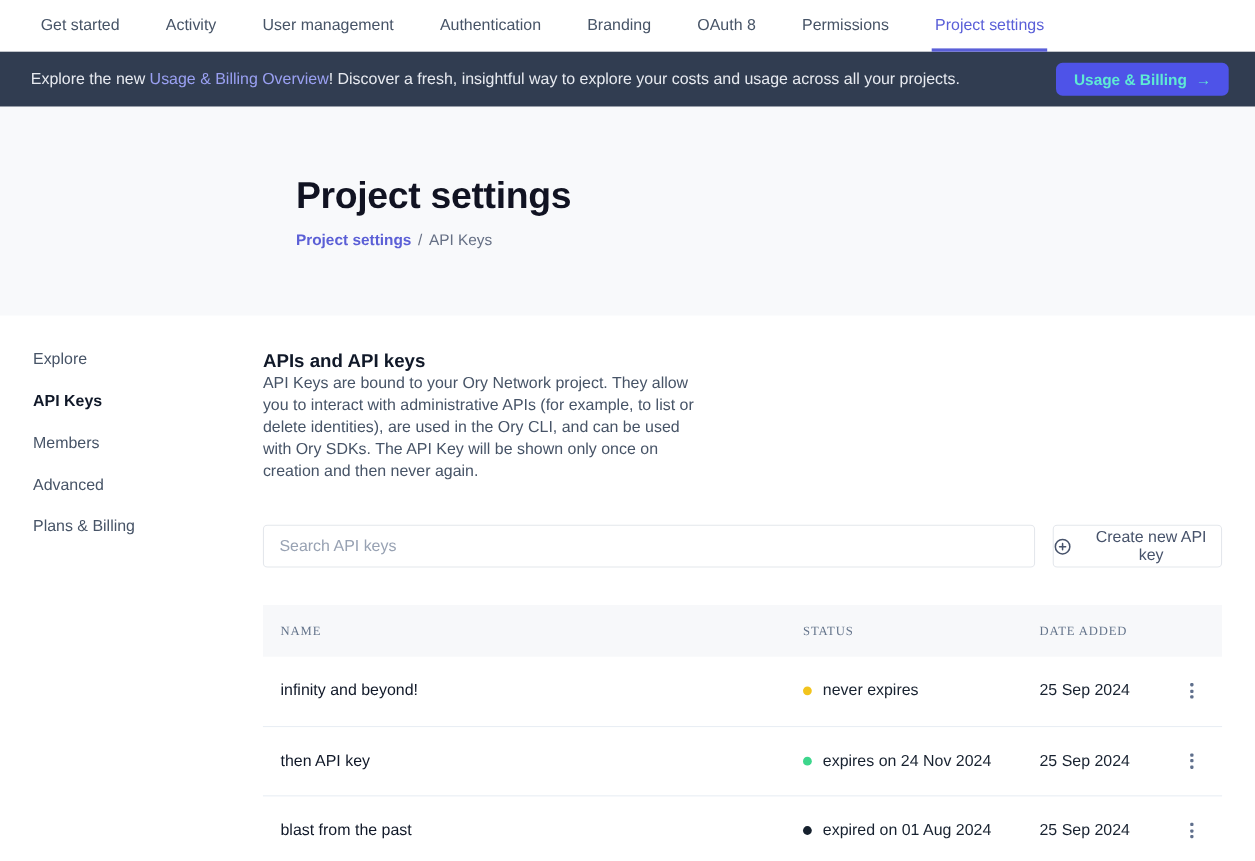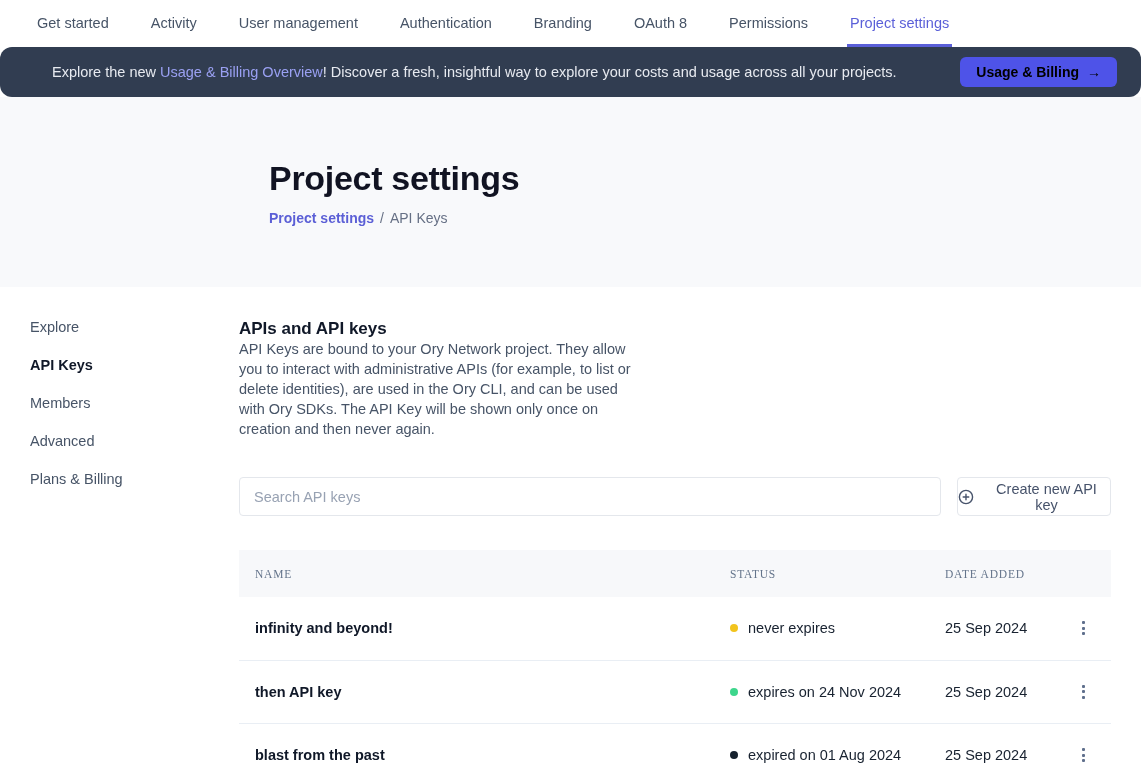--- a/index.html
+++ b/index.html
@@ -33,37 +33,36 @@
   .topnav-item.active {
     color: #5a5fd8;
     border-bottom-color: #5a5fd8;
   }
   
   .banner {
     height: 50px;
     background: #313d51;
     display: flex;
     align-items: center;
-    padding: 0 24px 0 52px;
-    border-radius: 12px;
+    padding: 0 24px 0 28px;
   }
   .banner-text {
     font-size: 14.5px;
     color: #e7eaf0;
     flex: 1;
     white-space: nowrap;
   }
   .banner-link {
     color: #9aa0f2;
     text-decoration: none;
     cursor: pointer;
   }
   .banner-btn {
     background: #4e53e8;
-    color: #000000;
+    color: #5eead4;
     border: none;
     border-radius: 6px;
     font-family: "Liberation Sans", sans-serif;
     font-size: 14px;
     font-weight: bold;
     height: 30px;
     padding: 0 16px;
     display: flex;
     align-items: center;
     gap: 8px;
@@ -185,21 +184,21 @@
   .tbody-row {
     height: 63.5px;
     border-bottom: 1px solid #e9eef4;
     font-size: 14.5px;
     color: #182230;
   }
   .col-name { flex: 1; }
   .col-status { width: 215px; display: flex; align-items: center; gap: 10px; }
   .col-date { width: 110px; }
   .col-actions { width: 56px; display: flex; justify-content: center; }
-  .cell-name { font-weight: bold; font-size: 14.5px; color: #101828; }
+  .cell-name { font-weight: normal; font-size: 14.5px; color: #101828; }
   .status-dot {
     width: 8px; height: 8px;
     border-radius: 50%;
     flex-shrink: 0;
   }
   .kebab {
     display: flex;
     flex-direction: column;
     gap: 2.5px;
     padding: 6px 8px;

